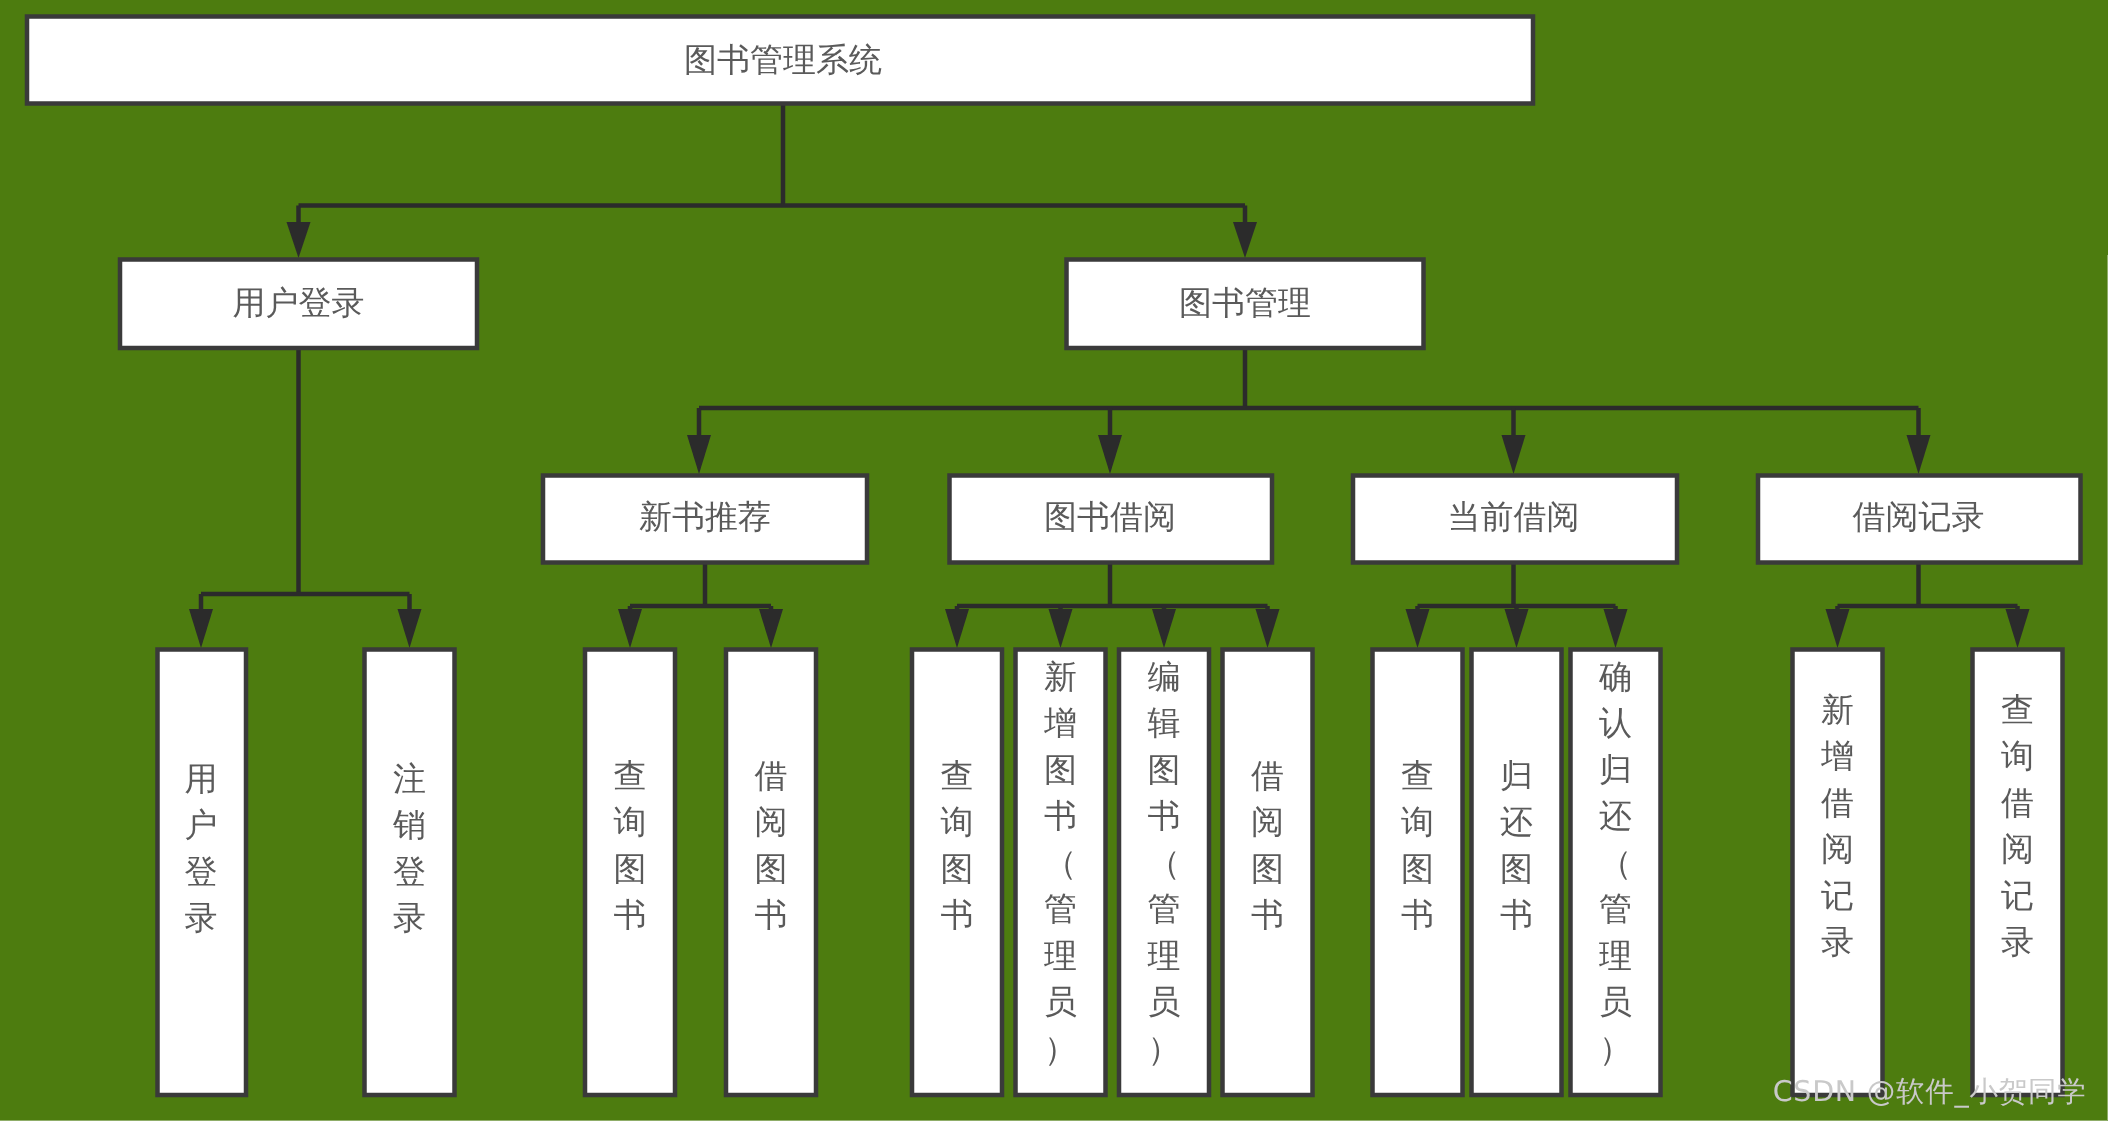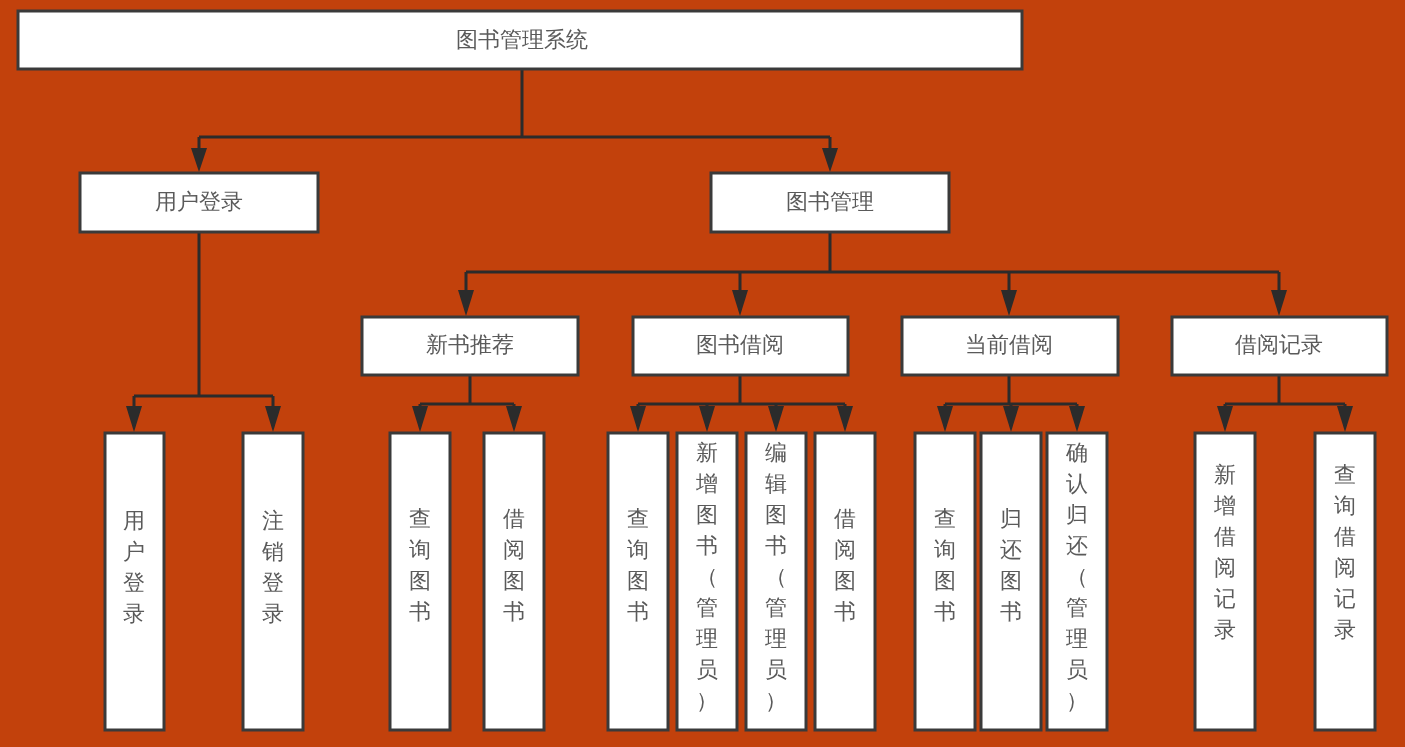--- a/index.html
+++ b/index.html
@@ -10,21 +10,21 @@
   body {
     width: 1405px;
     height: 747px;
     font-family: "DejaVu Sans", "Liberation Sans", sans-serif;
     overflow: hidden;
   }
   #diagram-root {
     position: relative;
     width: 1405px;
     height: 747px;
-    background: #c2410c;
+    background: #4d7c0f;
   }
   svg#tree-svg {
     position: absolute;
     left: 0;
     top: 0;
     width: 1405px;
     height: 747px;
   }
   .node-box {
     fill: #ffffff;
@@ -220,13 +220,14 @@
       <rect class="node-box" x="1195" y="433" width="60" height="297"></rect>
       <text class="node-label-vert" x="1225" y="474"><tspan x="1225" y="474" transform="rotate(90 1225 474)" text-anchor="middle" dominant-baseline="central">新</tspan><tspan x="1225" y="505" transform="rotate(90 1225 505)" text-anchor="middle" dominant-baseline="central">增</tspan><tspan x="1225" y="536" transform="rotate(90 1225 536)" text-anchor="middle" dominant-baseline="central">借</tspan><tspan x="1225" y="567" transform="rotate(90 1225 567)" text-anchor="middle" dominant-baseline="central">阅</tspan><tspan x="1225" y="598" transform="rotate(90 1225 598)" text-anchor="middle" dominant-baseline="central">记</tspan><tspan x="1225" y="629" transform="rotate(90 1225 629)" text-anchor="middle" dominant-baseline="central">录</tspan></text>
     </g>
     <g>
       <rect class="node-box" x="1315" y="433" width="60" height="297"></rect>
       <text class="node-label-vert" x="1345" y="474"><tspan x="1345" y="474" transform="rotate(90 1345 474)" text-anchor="middle" dominant-baseline="central">查</tspan><tspan x="1345" y="505" transform="rotate(90 1345 505)" text-anchor="middle" dominant-baseline="central">询</tspan><tspan x="1345" y="536" transform="rotate(90 1345 536)" text-anchor="middle" dominant-baseline="central">借</tspan><tspan x="1345" y="567" transform="rotate(90 1345 567)" text-anchor="middle" dominant-baseline="central">阅</tspan><tspan x="1345" y="598" transform="rotate(90 1345 598)" text-anchor="middle" dominant-baseline="central">记</tspan><tspan x="1345" y="629" transform="rotate(90 1345 629)" text-anchor="middle" dominant-baseline="central">录</tspan></text>
     </g>
 
   </svg>
 
+  <div class="watermark">CSDN @软件_小贺同学</div>
 </div>
 
 </body></html>

